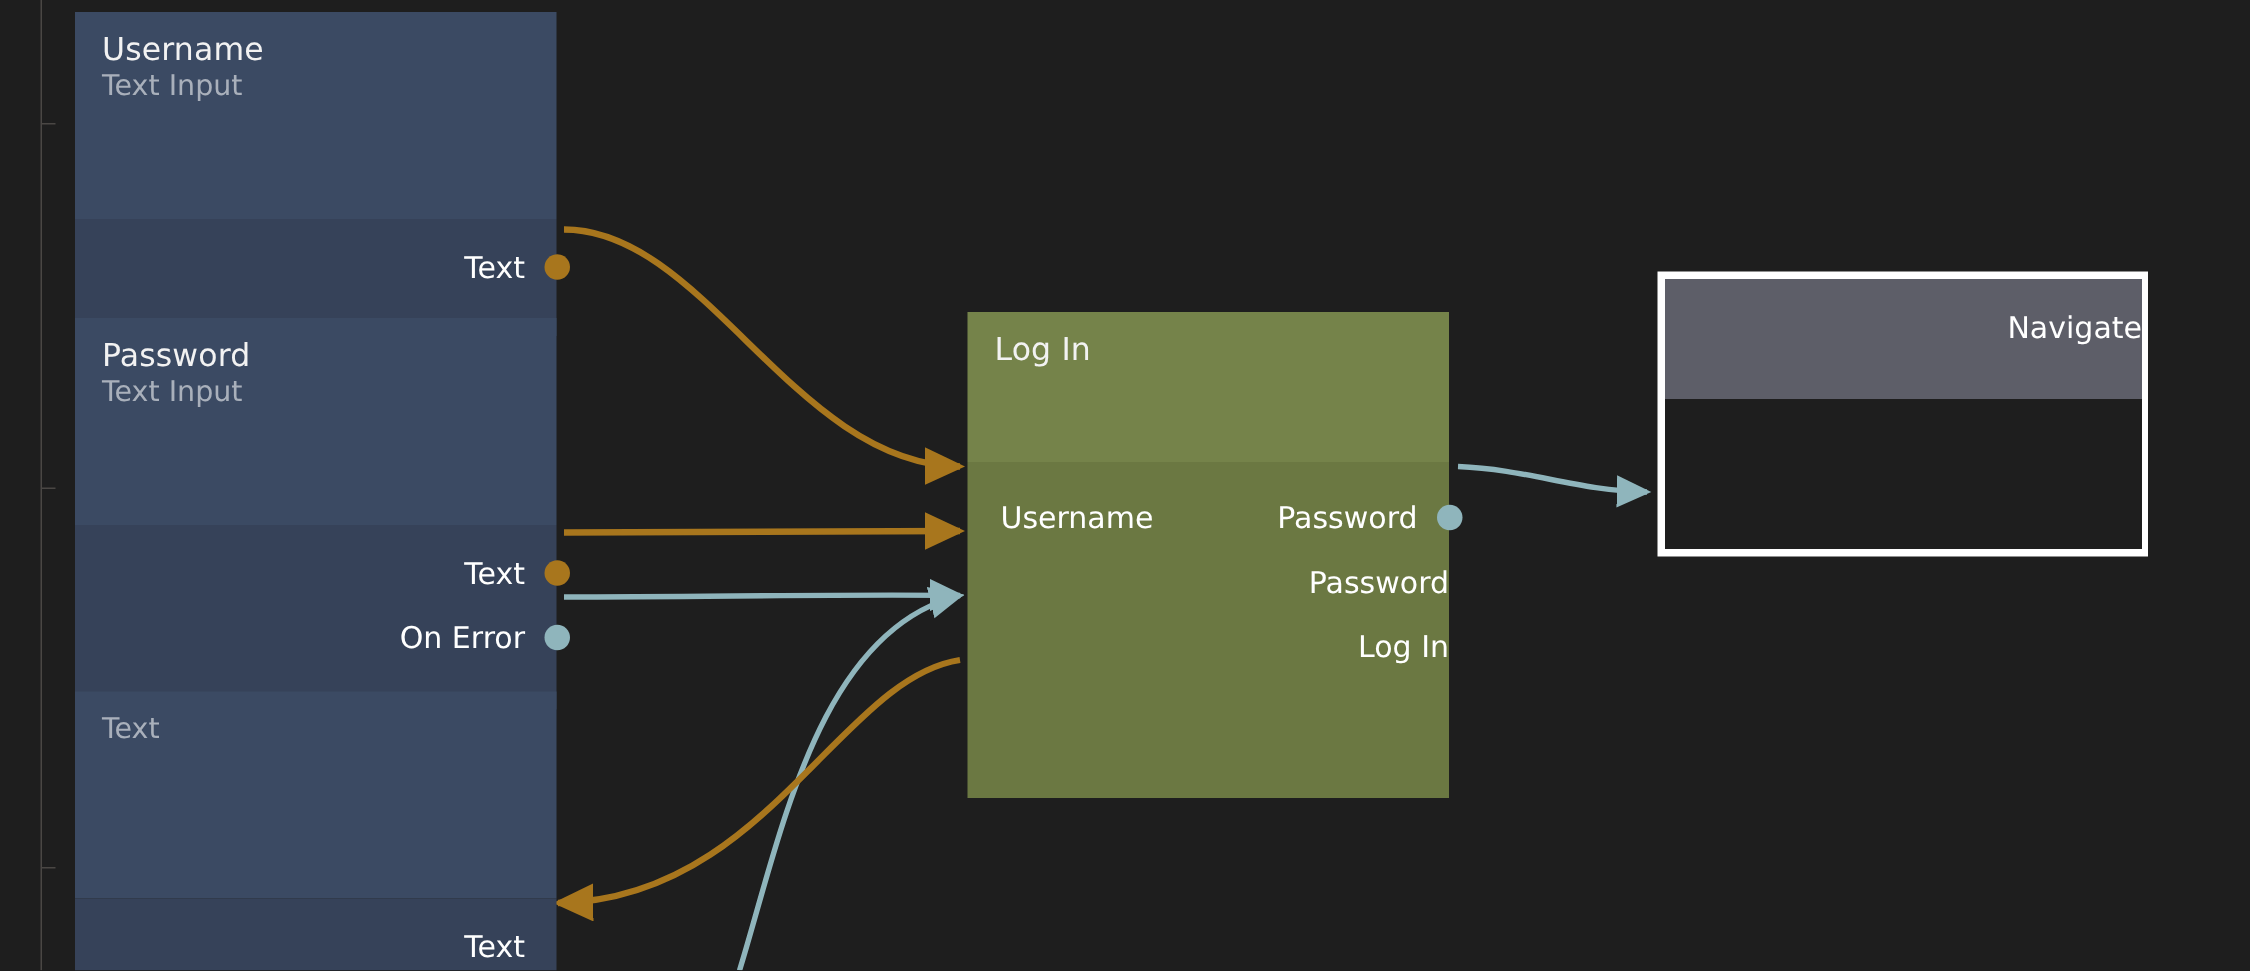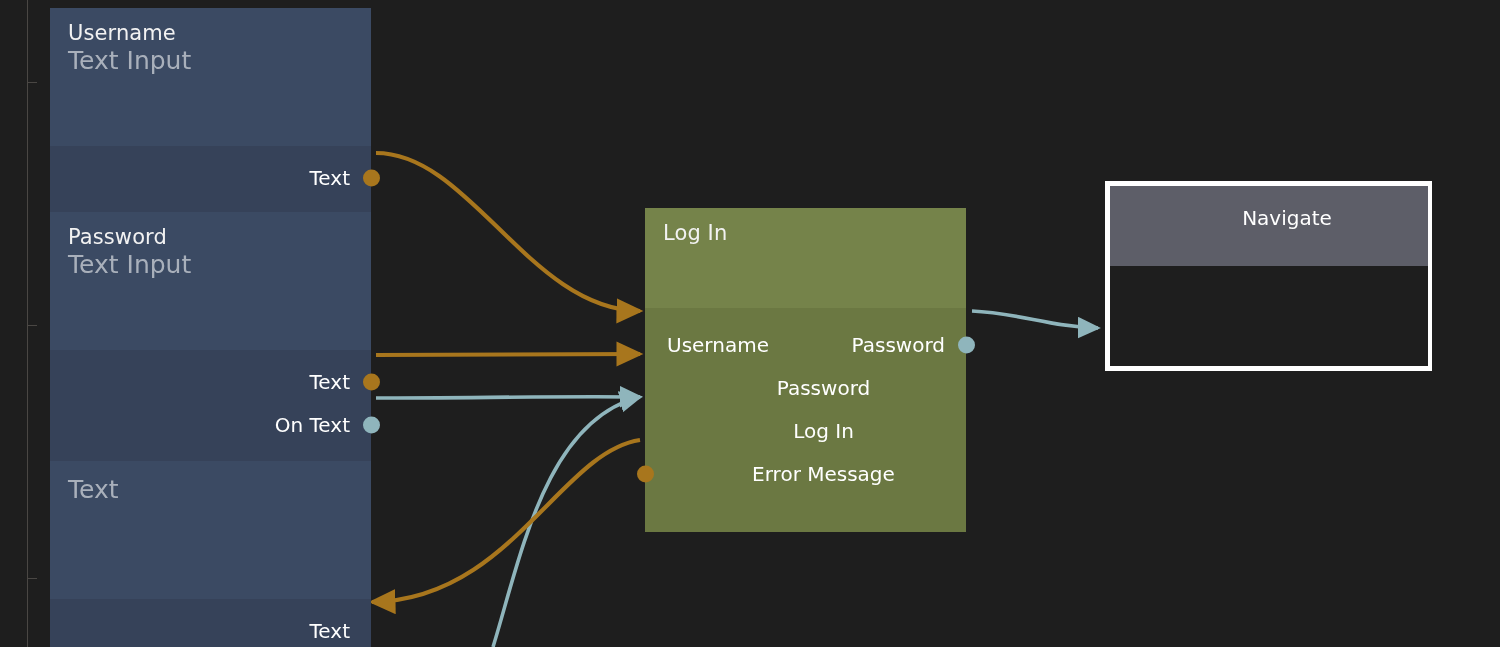--- a/index.html
+++ b/index.html
@@ -52,21 +52,21 @@
   .node-header {
     padding: 14px 18px 12px 18px;
   }
   .node-title {
     font-size: 21px;
     color: #f2f2f2;
     line-height: 1.12;
     letter-spacing: 0.1px;
   }
   .node-subtitle {
-    font-size: 25px;
+    font-size: 19px;
     color: #a9b0bb;
     line-height: 1.15;
     margin-top: 1px;
   }
   .node-body {
     padding-top: 10px;
   }
 
   
   .node-blue .node-header { background: #3b4a63; }
@@ -94,21 +94,21 @@
     font-size: 20px;
     color: #ffffff;
     white-space: nowrap;
     line-height: 1;
   }
   .port-row.out {
     justify-content: flex-end;
     padding-right: 21px;
   }
   .port-row.in {
-    justify-content: center;
+    justify-content: flex-end;
     padding-left: 36px;
   }
   .port-row.split {
     justify-content: space-between;
     padding-left: 22px;
     padding-right: 21px;
   }
 
   
   .port-dot {
@@ -174,21 +174,21 @@
     <div class="node-header" style="height:112px;">
       <div class="node-title">Password</div>
       <div class="node-subtitle">Text Input</div>
     </div>
     <div class="node-body" style="height:113px;">
       <div class="port-row out">
         <span class="port-label">Text</span>
         <span class="port-dot right dot-gold"></span>
       </div>
       <div class="port-row out">
-        <span class="port-label">On Text</span>
+        <span class="port-label">On Error</span>
         <span class="port-dot right dot-teal"></span>
       </div>
     </div>
   </div>
 
   <div class="node node-blue" style="left:50px; top:461px; width:321px; height:180px;">
     <div class="node-header" style="height:112px;">
       <div class="node-subtitle">Text</div>
     </div>
     <div class="node-body" style="height:68px;">
@@ -207,24 +207,20 @@
         <span class="port-label">Username</span>
         <span class="port-label">Password</span>
         <span class="port-dot right dot-teal"></span>
       </div>
       <div class="port-row in">
         <span class="port-label">Password</span>
       </div>
       <div class="port-row in">
         <span class="port-label">Log In</span>
       </div>
-      <div class="port-row in">
-        <span class="port-label">Error Message</span>
-        <span class="port-dot left dot-gold"></span>
-      </div>
     </div>
   </div>
 
   <div class="node node-grey" style="left:1105px; top:181px; width:328px; height:190px;">
     <div class="node-body" style="height:70px;">
       <div class="port-row in">
         <span class="port-label">Navigate</span>
       </div>
     </div>
   </div>

